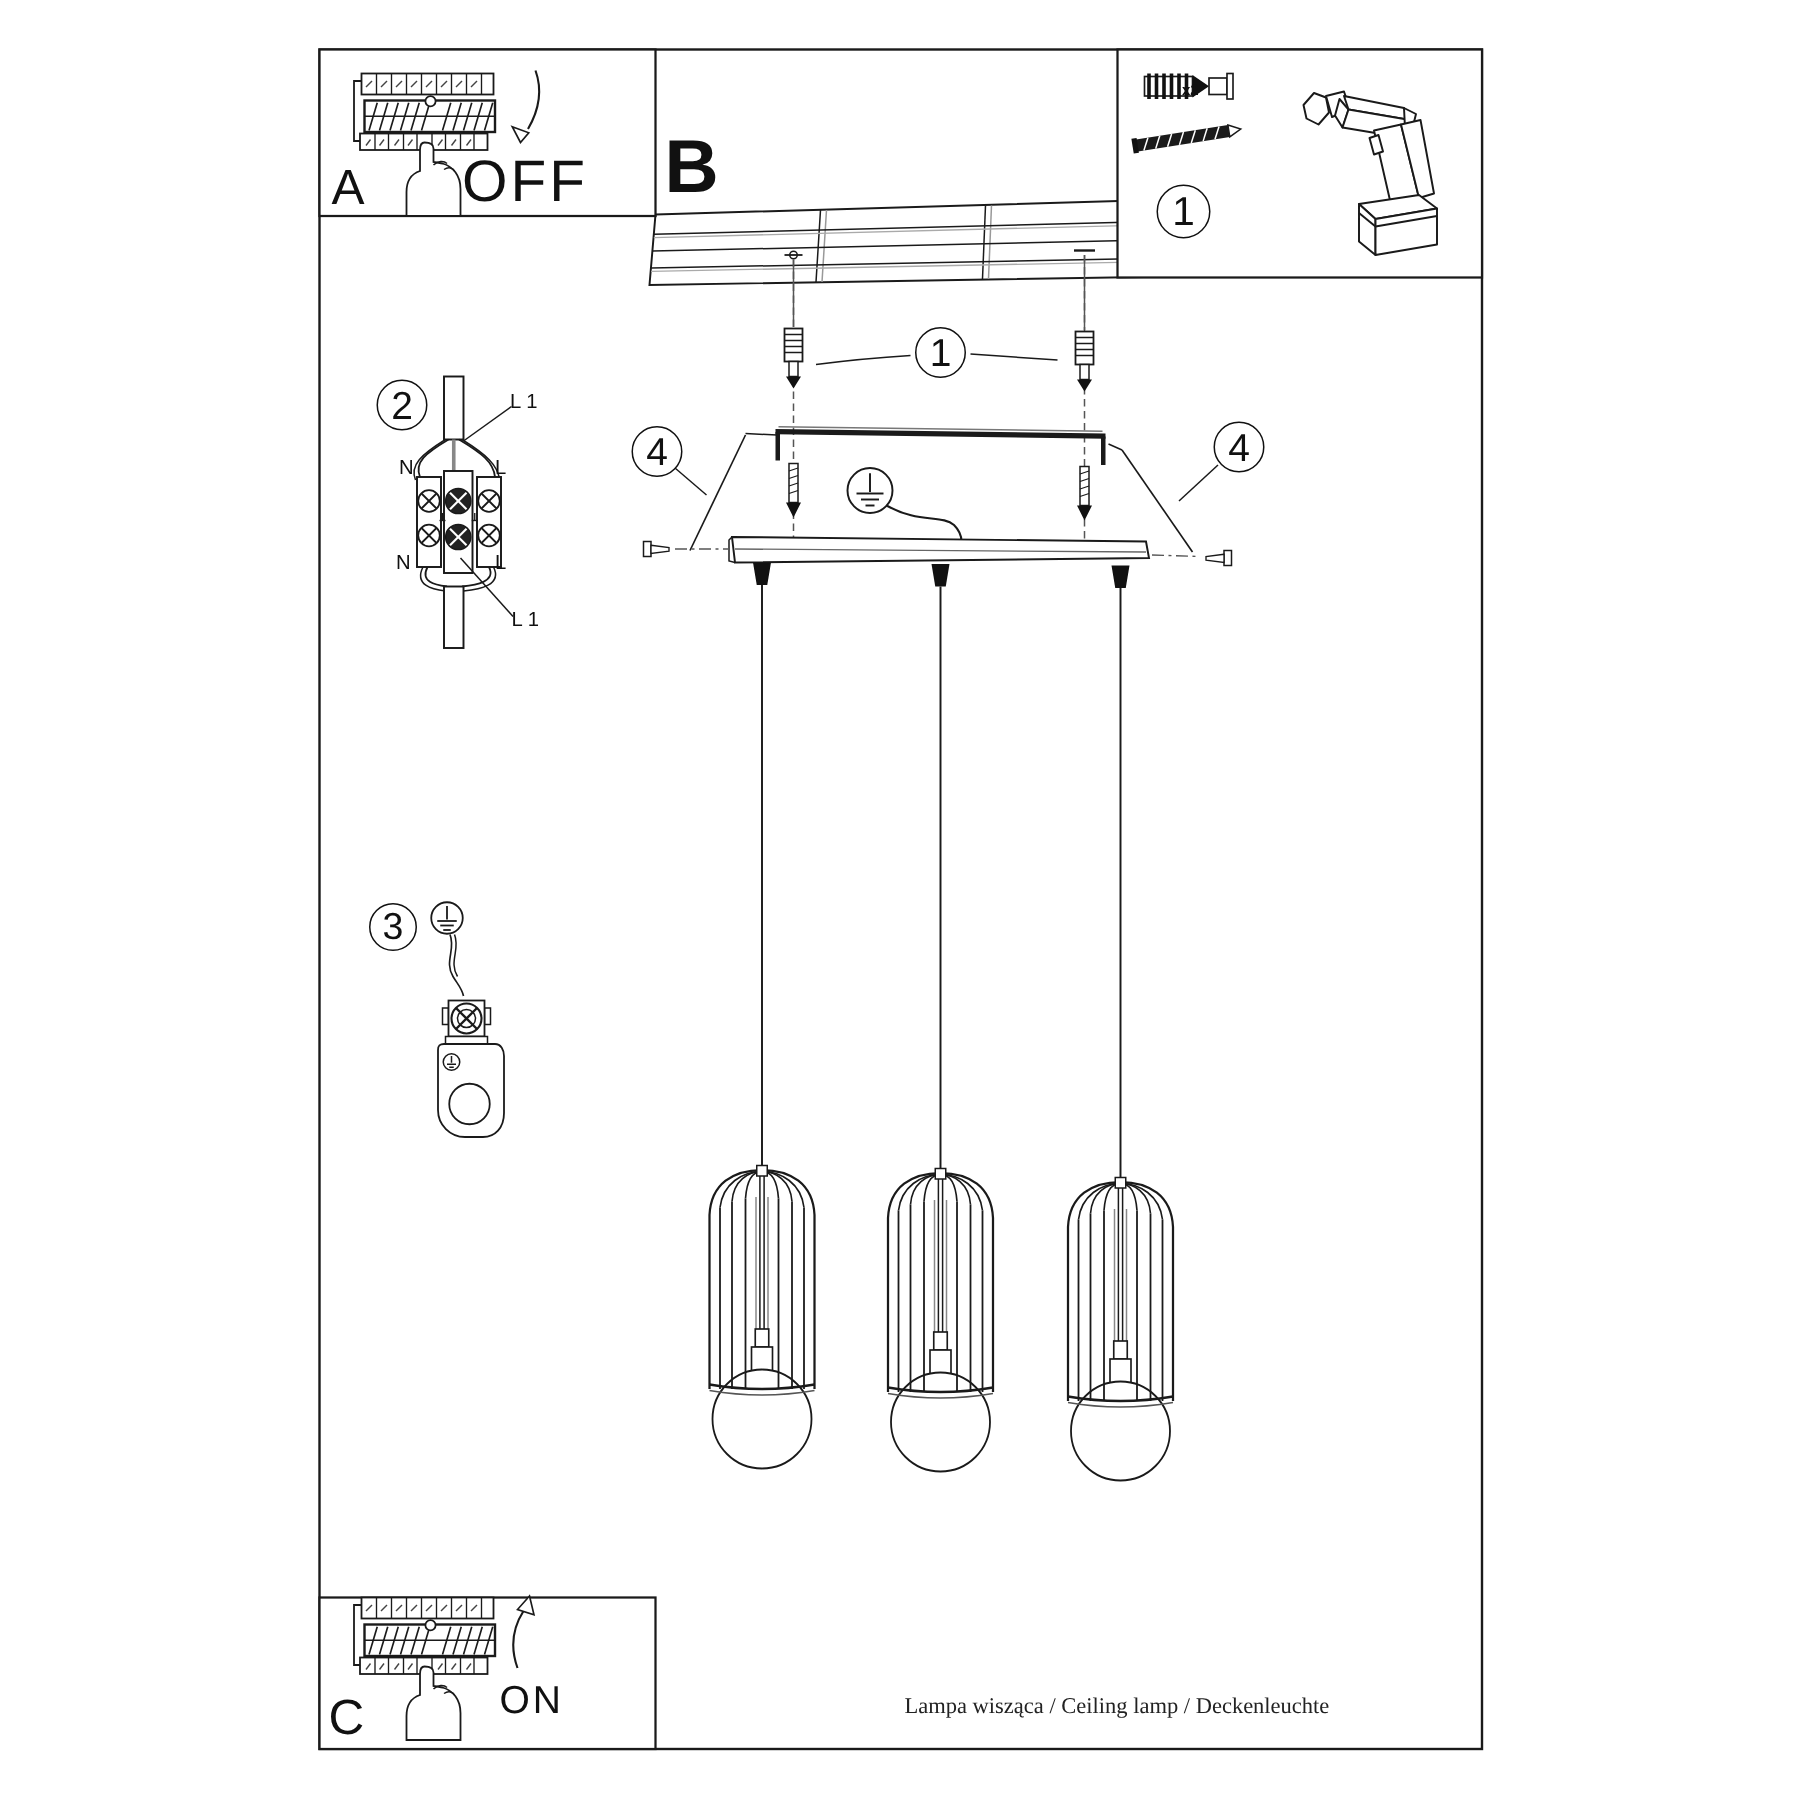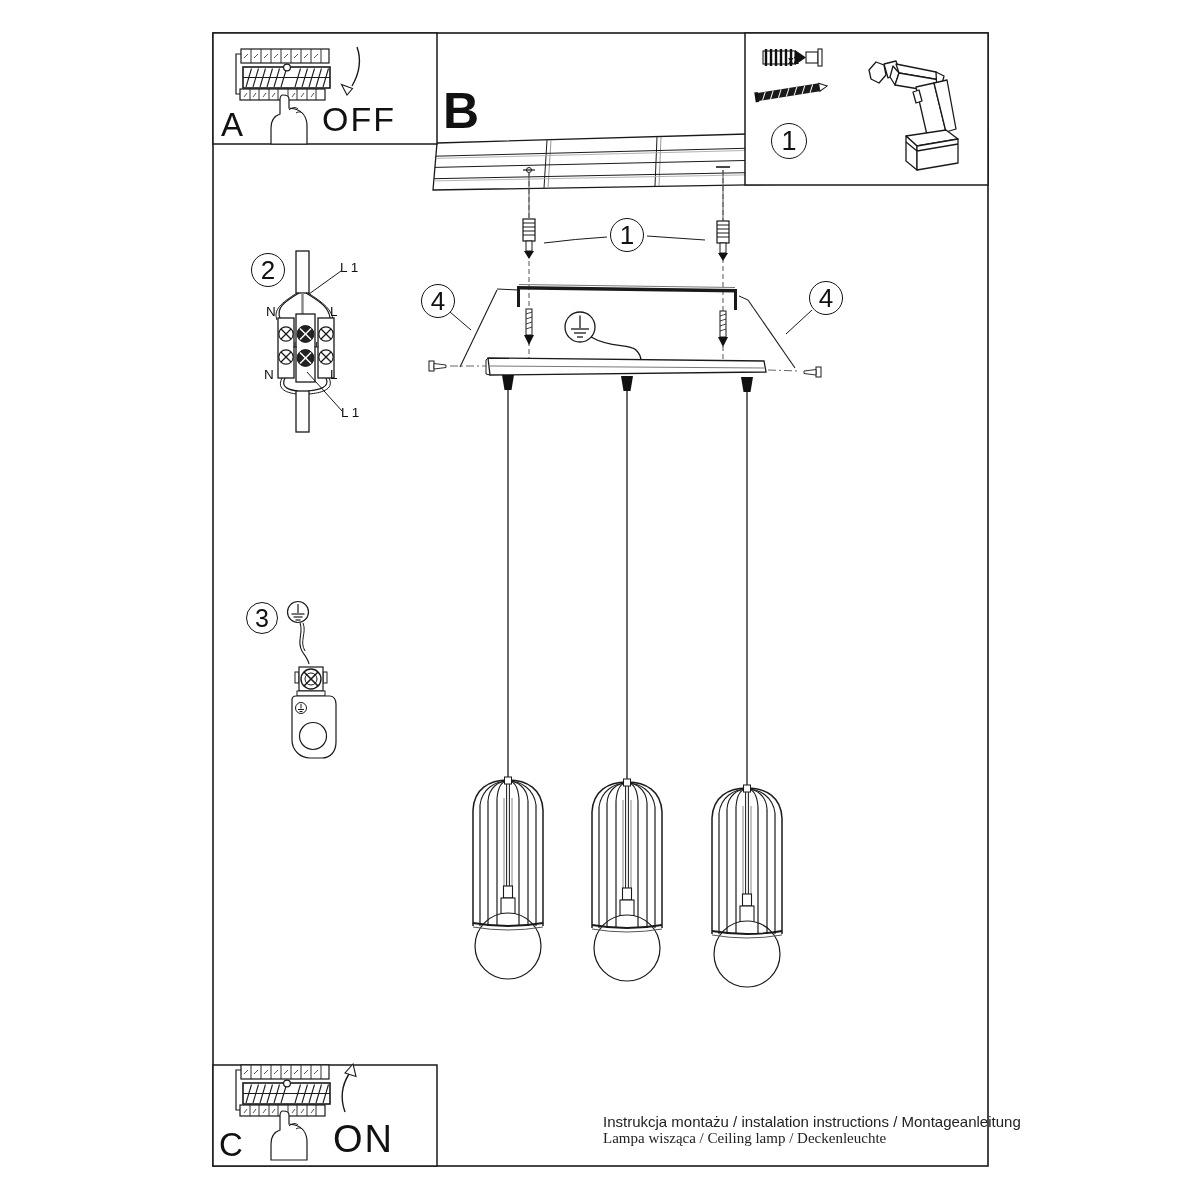--- a/index.html
+++ b/index.html
@@ -404,38 +404,37 @@
       <polygon points="353,1064 345,1073 356,1076.5" fill="#fff" stroke="#1a1a1a" stroke-width="1.1"></polygon>
     </g>
   </g>
 </svg>
 
 <div id="overlay">
 
   <div class="lbl" style="left:443px;top:86px;font-size:50px;font-weight:700;">B</div>
 
   <div class="lbl" style="left:221px;top:108px;font-size:33px;">A</div>
-  <div class="lbl" style="left:322px;top:102px;font-size:34px;letter-spacing:2px;">OFF</div>
+  <div class="lbl" style="left:308px;top:102px;font-size:39px;letter-spacing:2px;">OFF</div>
 
   <div class="lbl" style="left:219px;top:1128px;font-size:33px;">C</div>
-  <div class="lbl" style="left:333px;top:1120px;font-size:38px;letter-spacing:2px;">ON</div>
+  <div class="lbl" style="left:333px;top:1120px;font-size:26px;letter-spacing:2px;">ON</div>
 
   <div class="lbl" style="left:788px;top:56px;font-size:10px;font-weight:bold;">x2</div>
   <div class="circle" style="left:771px;top:123px;width:36px;height:36px;font-size:27px;">1</div>
 
   <div class="circle" style="left:610px;top:218px;width:34px;height:34px;font-size:26px;">1</div>
   <div class="circle" style="left:251px;top:253px;width:34px;height:34px;font-size:26px;">2</div>
   <div class="circle" style="left:246px;top:602px;width:32px;height:32px;font-size:25px;">3</div>
   <div class="circle" style="left:421px;top:284px;width:34px;height:34px;font-size:26px;">4</div>
   <div class="circle" style="left:809px;top:281px;width:34px;height:34px;font-size:26px;">4</div>
 
   <div class="lbl" style="left:266px;top:305px;font-size:13.5px;">N</div>
   <div class="lbl" style="left:330px;top:305px;font-size:13.5px;">L</div>
   <div class="lbl" style="left:264px;top:368px;font-size:13.5px;">N</div>
   <div class="lbl" style="left:330px;top:368px;font-size:13.5px;">L</div>
   <div class="lbl" style="left:340px;top:261px;font-size:13.5px;">L 1</div>
   <div class="lbl" style="left:341px;top:406px;font-size:13.5px;">L 1</div>
 
-  <div class="footer-line" style="left:603px;top:1113px;">Instrukcja montażu / instalation instructions / Montageanleitung</div>
   <div class="footer-line" style="left:603px;top:1130px;font-family:Liberation Serif, serif;">Lampa wisząca / Ceiling lamp / Deckenleuchte</div>
 </div>
 
 </div>
 
 </body></html>

